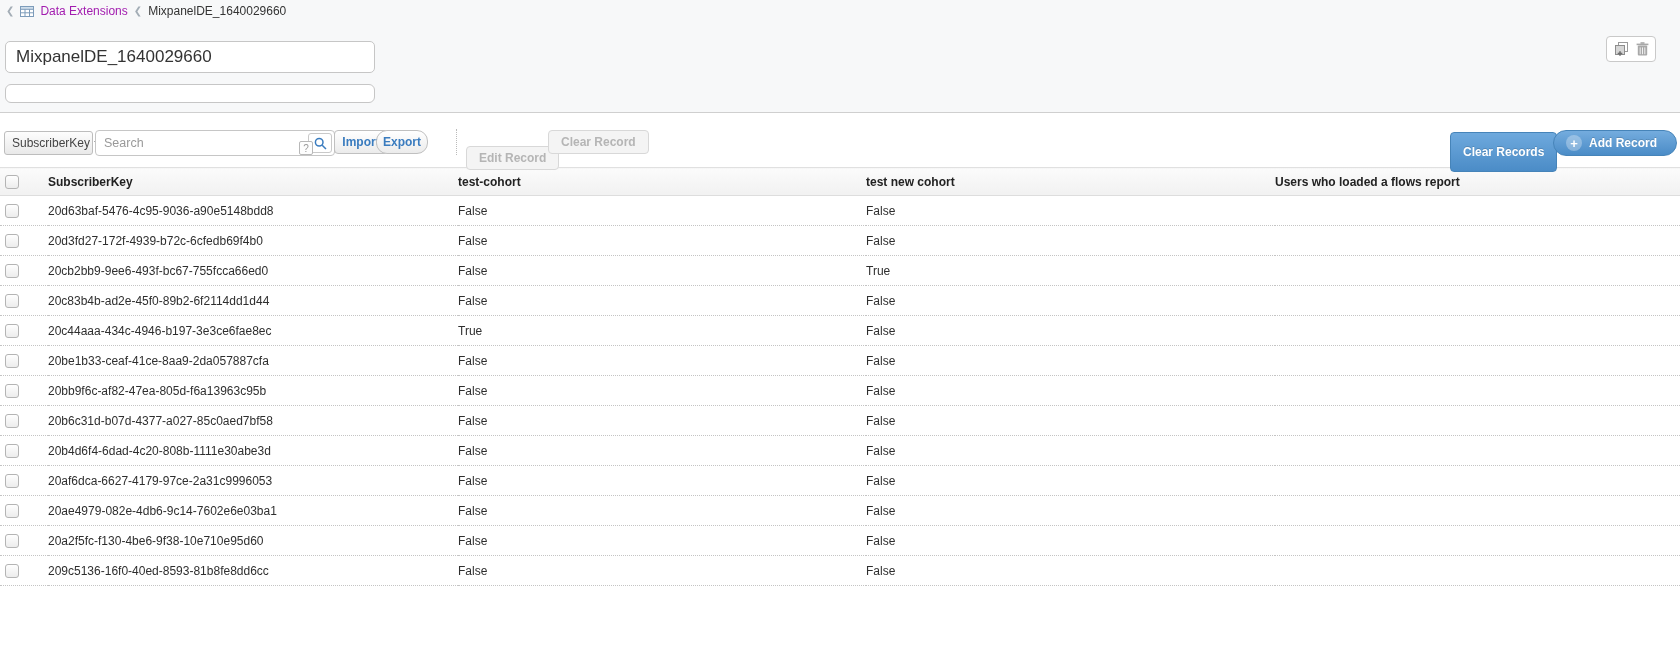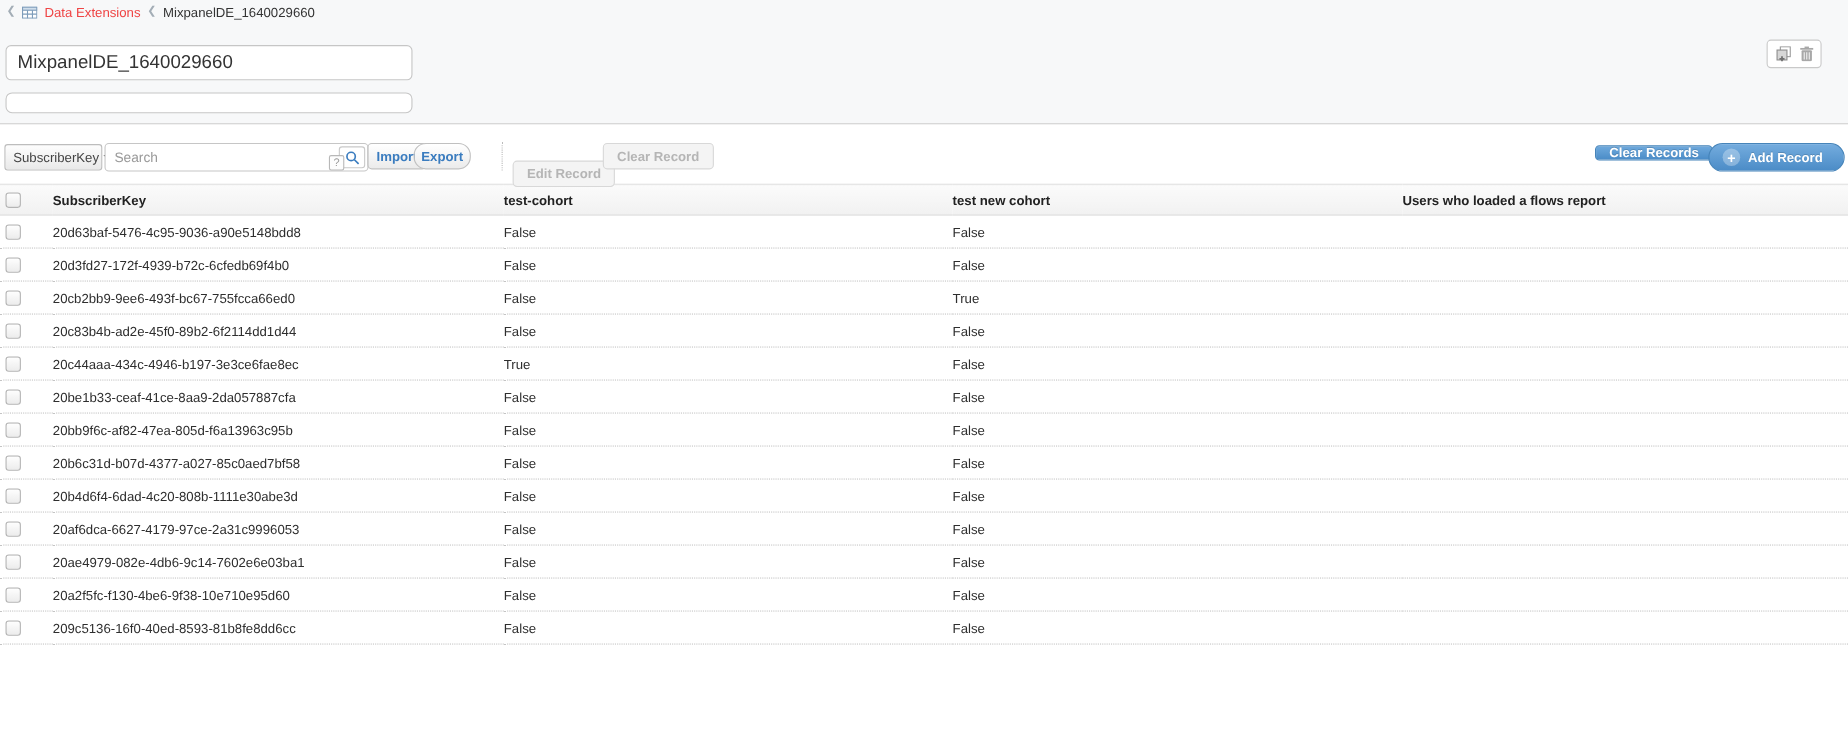--- a/index.html
+++ b/index.html
@@ -8,21 +8,21 @@
     position:relative; width:1680px; height:670px; overflow:hidden;
     font-family:"Liberation Sans", sans-serif; background:#fff; color:#333;
   }
   
   .top-band { position:absolute; left:0; top:0; width:100%; height:112px; background:#f7f8f9; }
   .tab-line { position:absolute; left:0; top:112px; width:100%; height:0; border-bottom:1px solid #cfcfcf; z-index:1; }
 
   
   .breadcrumb { position:absolute; left:6px; top:3px; height:16px; display:flex; align-items:center; gap:6px; font-size:12px; z-index:2; }
   .crumb-chevron { color:#a3adb6; font-size:10px; line-height:1; }
-  .crumb-link { color:#ef4444; text-decoration:none; cursor:pointer; }
+  .crumb-link { color:#a21caf; text-decoration:none; cursor:pointer; }
   .crumb-current { color:#333; }
   .crumb-icon { display:inline-flex; align-items:center; margin-top:1px; }
 
   
   .name-input {
     position:absolute; left:5px; top:41px; width:370px; height:32px;
     border:1px solid #c6c6c6; border-radius:5px; background:#fff;
     font-family:"Liberation Sans", sans-serif; font-size:17px; color:#333; padding:0 10px; z-index:2;
   }
   .desc-input {
@@ -82,21 +82,21 @@
   .btn-disabled { background:#f4f4f4; border:1px solid #d8d8d8; color:#b5b5b5; cursor:default; }
   .btn-import { position:absolute; left:334px; top:2px; width:54px; }
   .btn-export { position:absolute; left:376px; top:2px; width:52px;border-radius:11px; }
   .tb-divider { position:absolute; left:456px; top:1px; height:26px; border-left:1px dotted #bbb; }
   .btn-edit-record { position:absolute; left:466px; top:18px; }
   .btn-clear-record { position:absolute; left:548px; top:2px; }
   .btn-primary {
     background:linear-gradient(#6ea9dd,#4b8cc7); border:1px solid #4684b9; color:#fff;
     text-shadow:0 -1px 0 rgba(0,0,0,.15);
   }
-  .btn-clear-records { position:absolute; left:1450px; top:4px; height:14px; }
+  .btn-clear-records { position:absolute; left:1450px; top:4px; height:40px; }
   .btn-add-record {
     position:absolute; left:1553px; top:2px; height:26px; width:124px; border-radius:13px;
     background:linear-gradient(#74acde,#4b8cc7); border:1px solid #4684b9; color:#fff; font-weight:bold;
     display:flex; align-items:center; gap:7px; padding:0 12px; cursor:pointer; font-size:12px;
     text-shadow:0 -1px 0 rgba(0,0,0,.15);
   }
   .plus-circle {
     width:16px; height:16px; border-radius:50%; background:rgba(255,255,255,.3);
     display:flex; align-items:center; justify-content:center; font-size:13px; font-weight:bold; color:#fff;
     line-height:1; text-shadow:none;

